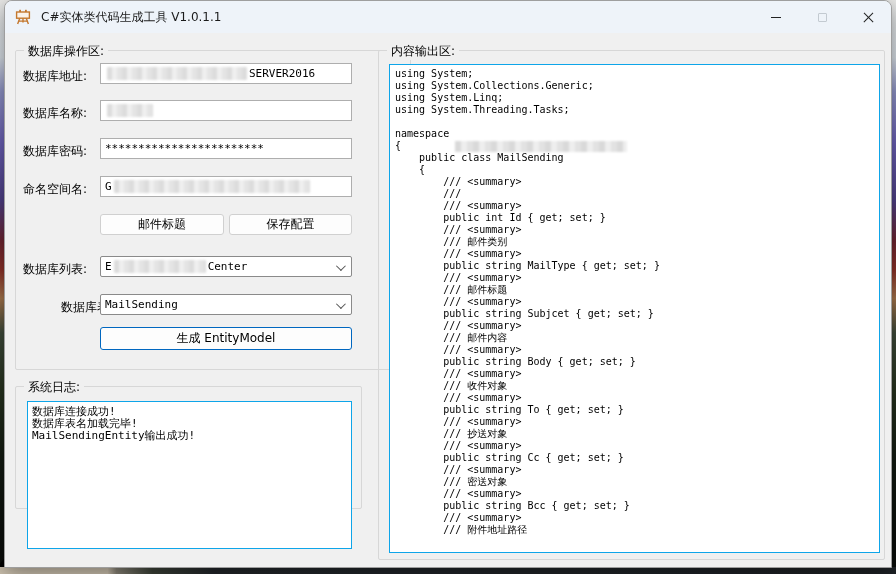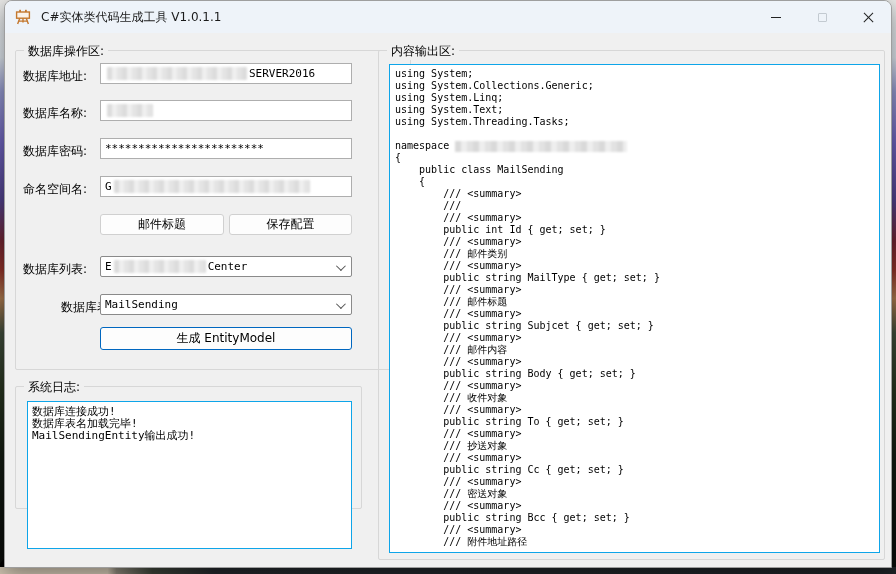--- a/index.html
+++ b/index.html
@@ -153,21 +153,20 @@
     </div>
 
     <div class="groupbox" style="left:373px; top:49px; width:507px; height:510px;">
       <span class="gb-title">内容输出区:</span>
       <div class="textarea" style="left:10px; top:13px; width:491px; height:489px; padding:3px 5px;">
         <div>
 
         <div class="code-line">using System;</div>
             <div class="code-line">using System.Collections.Generic;</div>
             <div class="code-line">using System.Linq;</div>
-            <div class="code-line">using System.Text;</div>
             <div class="code-line">using System.Threading.Tasks;</div>
             <div class="code-line"></div>
             <div class="code-line">namespace </div>
             <div class="code-line">{</div>
             <div class="code-line">    public class MailSending</div>
             <div class="code-line">    {</div>
             <div class="code-line">        /// &lt;summary&gt;</div>
             <div class="code-line">        /// </div>
             <div class="code-line">        /// &lt;summary&gt;</div>
             <div class="code-line">        public int Id { get; set; }</div>

